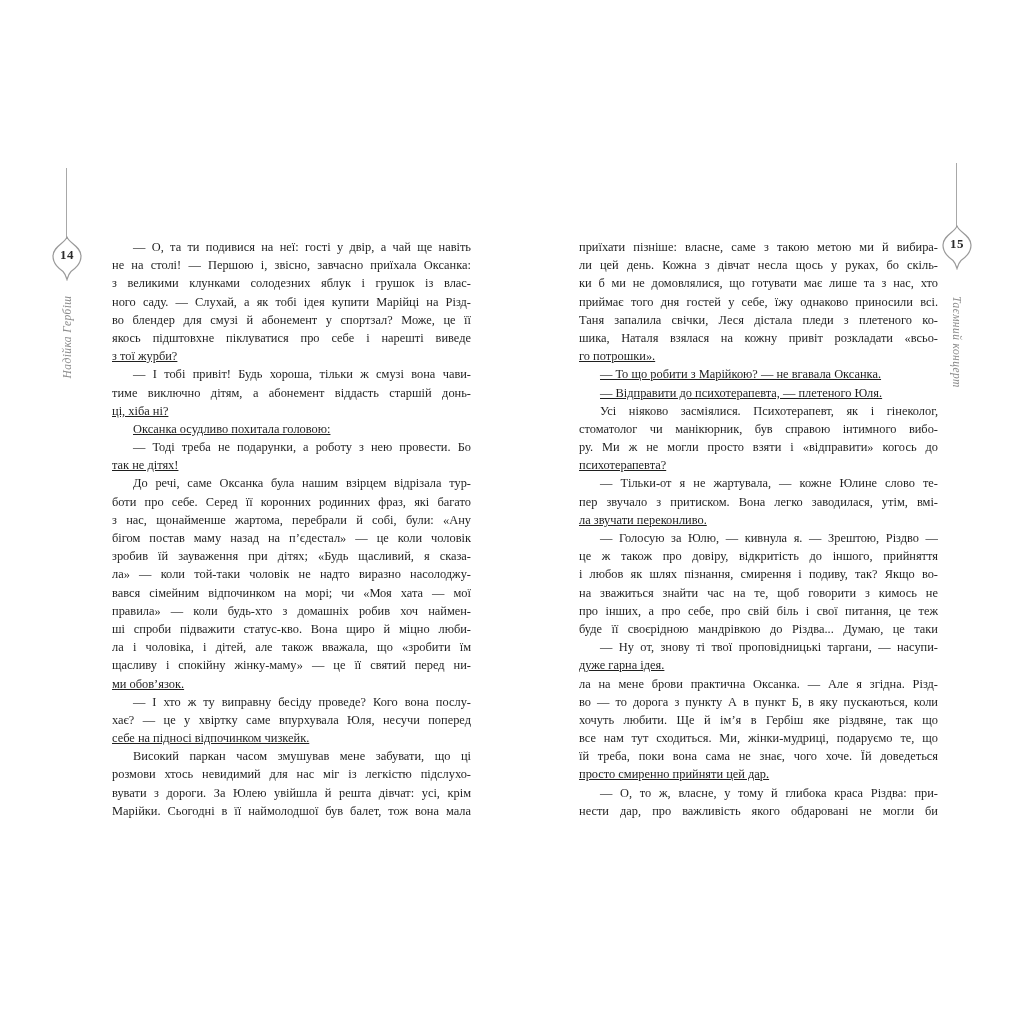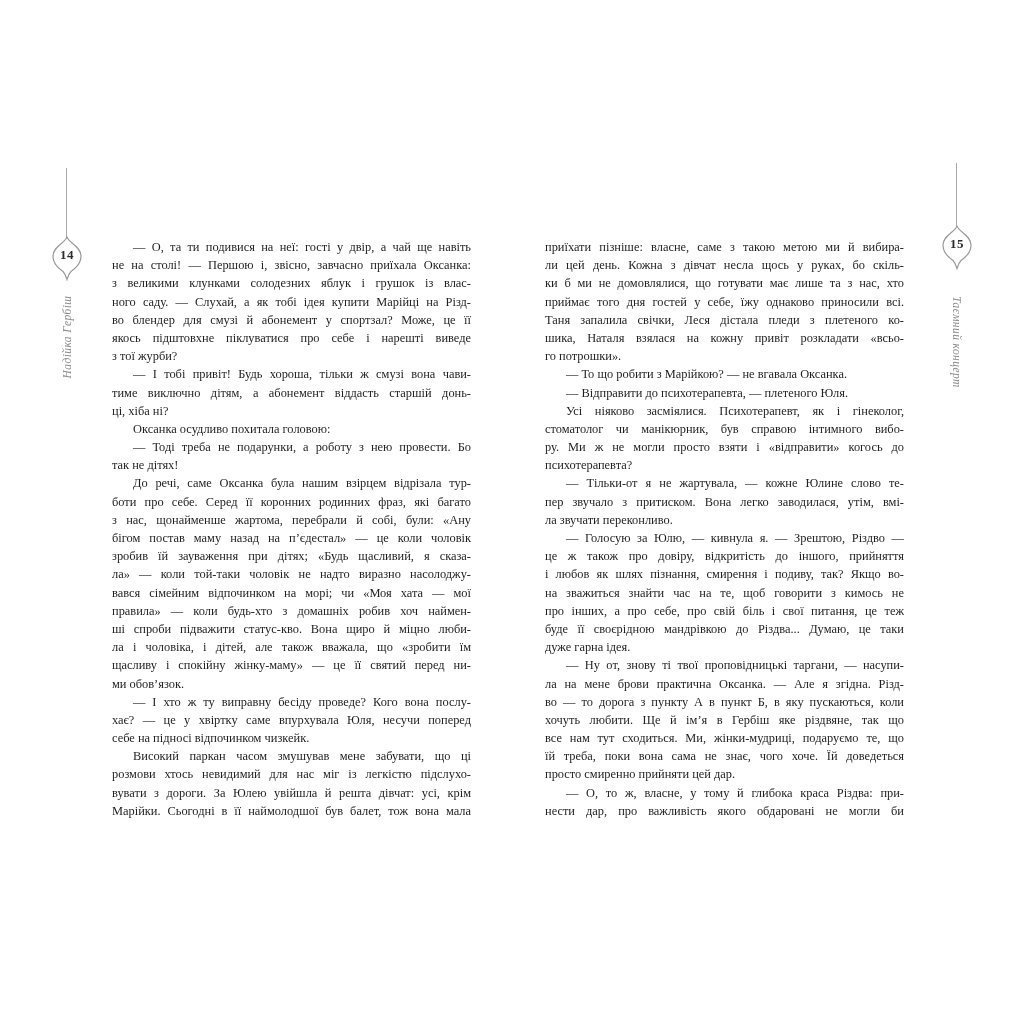--- a/index.html
+++ b/index.html
@@ -58,31 +58,31 @@
     left: 872px; top: 334px;
     transform: rotate(90deg);
   }
   
   .text-col {
     position: absolute;
     top: 238px;
     width: 359px;
   }
   .text-col.left  { left: 112px; }
-  .text-col.right { left: 545px; }
+  .text-col.right { left: 579px; }
   .line {
     height: 18.2px;
     line-height: 18.2px;
     font-size: 12.4px;
     white-space: nowrap;
     text-align: justify;
     text-align-last: justify;
     overflow: visible;
   }
-  .line.pend { text-align-last: left; }
+  .line.pend { text-align-last: left; text-decoration: underline; }
   .line.indent { padding-left: 21px; }
 </style>
 </head>
 <body>
 
 <div class="spread">
 
   <div class="hang-line left"></div>
   <div class="bauble left">
     <svg viewBox="0 0 36 46">
@@ -151,22 +151,22 @@
       <div class="line pend">психотерапевта?</div>
       <div class="line indent">— Тільки-от я не жартувала, — кожне Юлине слово те-</div>
       <div class="line">пер звучало з притиском. Вона легко заводилася, утім, вмі-</div>
       <div class="line pend">ла звучати переконливо.</div>
       <div class="line indent">— Голосую за Юлю, — кивнула я. — Зрештою, Різдво —</div>
       <div class="line">це ж також про довіру, відкритість до іншого, прийняття</div>
       <div class="line">і любов як шлях пізнання, смирення і подиву, так? Якщо во-</div>
       <div class="line">на зважиться знайти час на те, щоб говорити з кимось не</div>
       <div class="line">про інших, а про себе, про свій біль і свої питання, це теж</div>
       <div class="line">буде її своєрідною мандрівкою до Різдва... Думаю, це таки</div>
+      <div class="line indent">— Ну от, знову ті твої проповідницькі таргани, — насупи-</div>
       <div class="line pend">дуже гарна ідея.</div>
-      <div class="line indent">— Ну от, знову ті твої проповідницькі таргани, — насупи-</div>
       <div class="line">ла на мене брови практична Оксанка. — Але я згідна. Різд-</div>
       <div class="line">во — то дорога з пункту А в пункт Б, в яку пускаються, коли</div>
       <div class="line">хочуть любити. Ще й ім’я в Гербіш яке різдвяне, так що</div>
       <div class="line">все нам тут сходиться. Ми, жінки-мудриці, подаруємо те, що</div>
       <div class="line">їй треба, поки вона сама не знає, чого хоче. Їй доведеться</div>
       <div class="line pend">просто смиренно прийняти цей дар.</div>
       <div class="line indent">— О, то ж, власне, у тому й глибока краса Різдва: при-</div>
       <div class="line">нести дар, про важливість якого обдаровані не могли би</div>
     </div>
 

